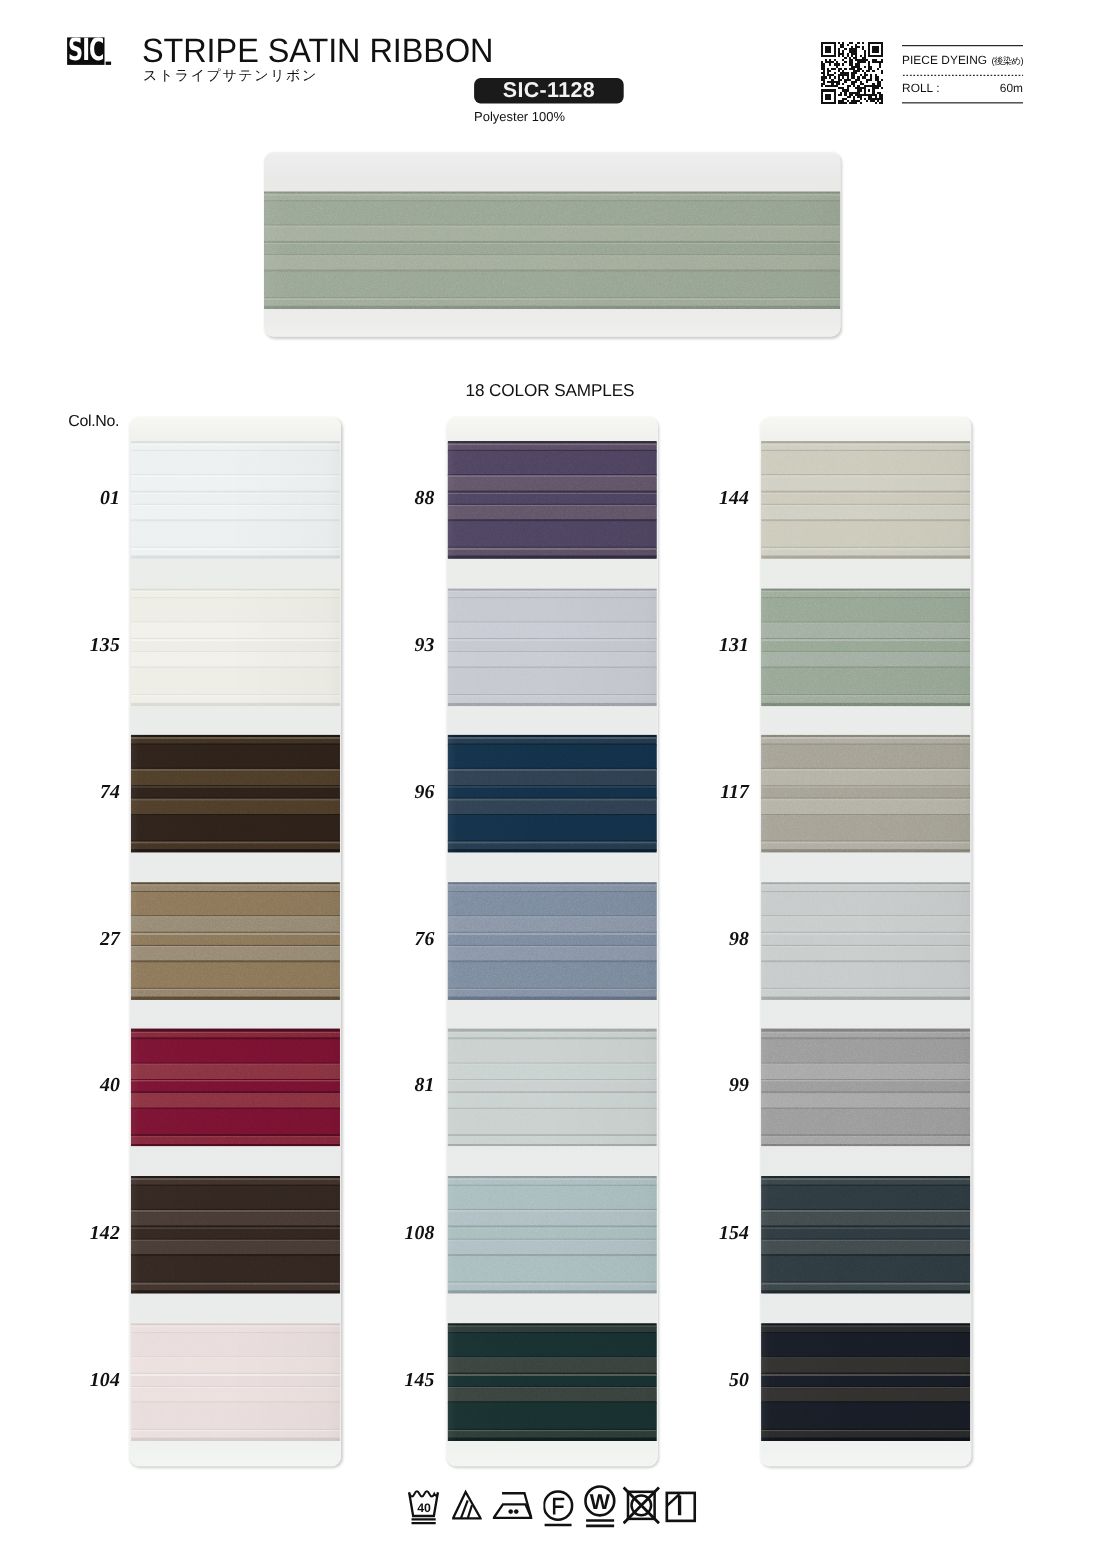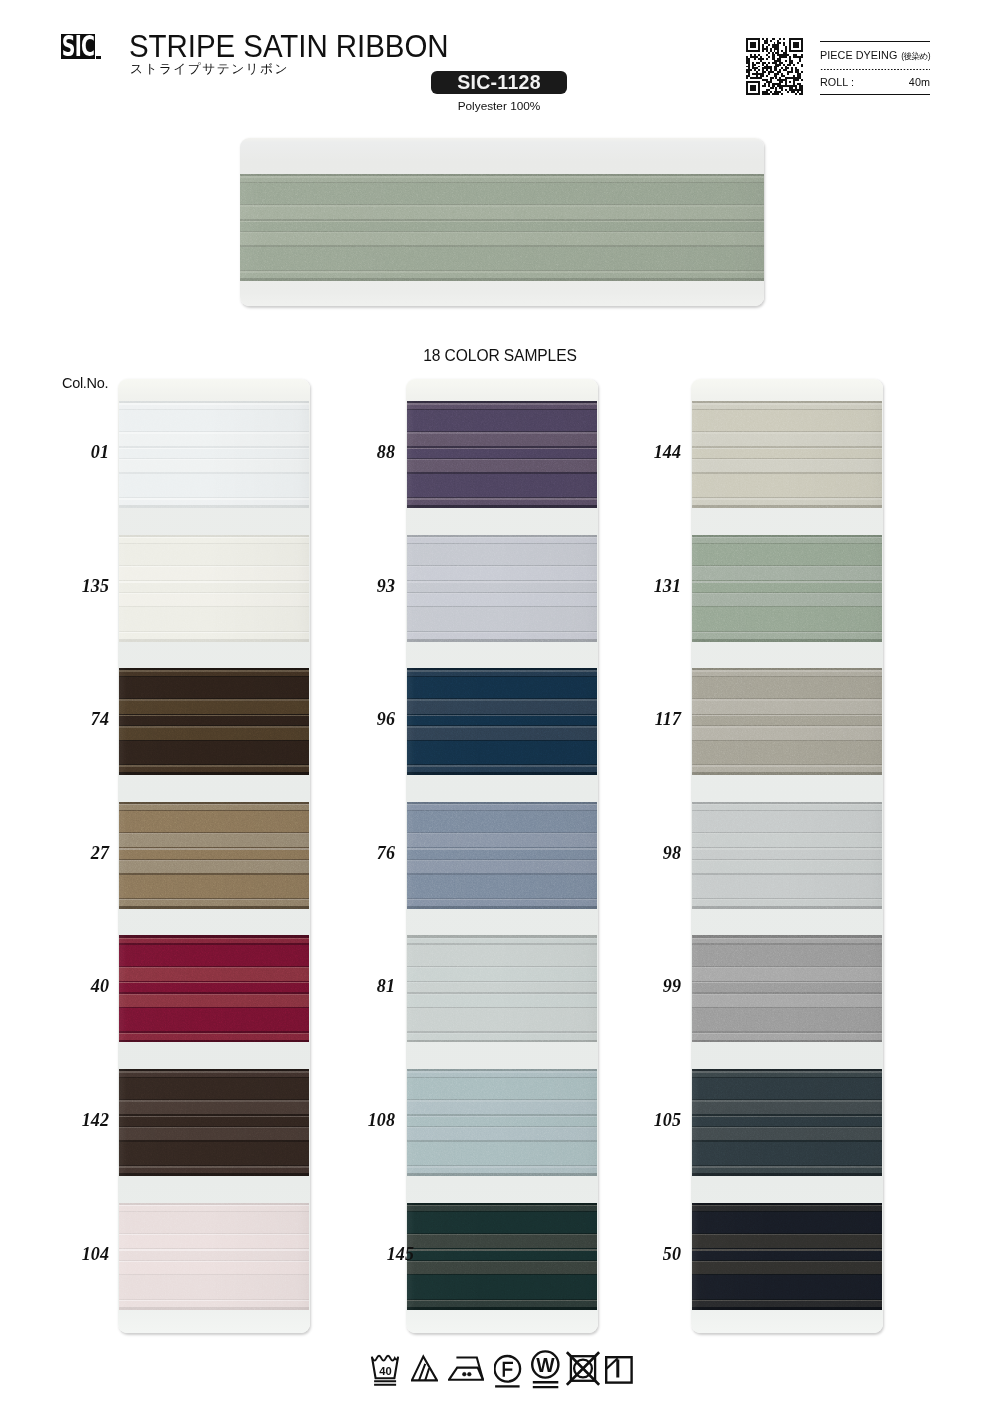--- a/index.html
+++ b/index.html
@@ -23,21 +23,21 @@
          font-weight:400;line-height:33px;color:#111;
          transform:scaleY(1.04);transform-origin:left top;}
   #title-jp{left:130px;top:62px;font-size:12.8px;letter-spacing:1.35px;
             line-height:13px;color:#111;}
 
   #code-badge{left:431px;top:71px;width:136px;height:23px;border-radius:6px;
               background:#1a1a1a;display:flex;align-items:center;
               justify-content:center;}
   #code-text{color:#f2f2f2;font-weight:bold;font-size:19.5px;letter-spacing:0.3px;
              line-height:1;}
-  #composition{left:431px;top:99px;width:136px;text-align:center;
+  #composition{left:431px;top:99px;width:136px;text-align:left;
                font-size:11.8px;color:#111;letter-spacing:0px;}
 
   
   #qr{left:746px;top:38px;width:57px;height:57px;}
   #spec{left:820px;top:41px;width:110px;}
   #spec .rule{height:0;border-top:1.6px solid #111;}
   #spec .dots{height:1.6px;margin-top:1px;
       background-image:radial-gradient(circle,#111 42%,transparent 44%);
       background-size:3.2px 1.6px;background-repeat:repeat-x;}
   #spec .row{display:flex;align-items:baseline;justify-content:space-between;
@@ -103,21 +103,21 @@
 
 <div class="abs" id="spec">
   <div class="rule"></div>
   <div class="row r1">
     <span>PIECE DYEING</span>
     <span class="jp">(後染め)</span>
   </div>
   <div class="dots"></div>
   <div class="row r2">
     <span>ROLL :</span>
-    <span>40m</span>
+    <span>60m</span>
   </div>
   <div class="rule"></div>
 </div>
 
 <div class="abs card" id="main-card">
   <div class="card-inner"></div>
   <div class="ribbon" id="main-ribbon">
     <div class="bands">
         <div class="b" style="top:0;height:100%;background:rgb(153,166,147)"></div>
         <div class="b" style="top:0.000%;height:2.350%;background:rgb(131,142,126)"></div>
@@ -674,21 +674,21 @@
           <div class="b" style="top:0;height:100%;background:linear-gradient(90deg,rgba(255,255,255,.055) 0%,rgba(255,255,255,.012) 4%,rgba(0,0,0,0) 45%,rgba(0,0,0,.018) 94%,rgba(0,0,0,.04) 100%)"></div>
         </div>
       </div>
     </div>
     <div class="sw-label" style="left:335px;top:443.0px"><span>88</span></div>
     <div class="sw-label" style="left:335px;top:576.6px"><span>93</span></div>
     <div class="sw-label" style="left:335px;top:710.2px"><span>96</span></div>
     <div class="sw-label" style="left:335px;top:843.8px"><span>76</span></div>
     <div class="sw-label" style="left:335px;top:977.4px"><span>81</span></div>
     <div class="sw-label" style="left:335px;top:1111.0px"><span>108</span></div>
-    <div class="sw-label" style="left:354px;top:1244.6px"><span>145</span></div>
+    <div class="sw-label" style="left:335px;top:1244.6px"><span>145</span></div>
     <div class="abs card sw-card" style="left:691px">
       <div class="card-inner"></div>
       <div class="ribbon" style="top:22.0px;height:107px;left:1px;right:1px">
         <div class="bands">
           <div class="b" style="top:0;height:100%;background:rgb(207,205,188)"></div>
           <div class="b" style="top:0.000%;height:2.350%;background:rgb(166,164,150)"></div>
           <div class="b" style="top:2.000%;height:1.750%;background:rgb(217,216,205)"></div>
           <div class="b" style="top:3.400%;height:4.350%;background:rgb(209,208,194)"></div>
           <div class="b" style="top:7.400%;height:1.550%;background:rgb(178,176,162)"></div>
           <div class="b" style="top:8.600%;height:19.950%;background:rgb(207,205,188)"></div>
@@ -935,21 +935,21 @@
           <div class="b ribbon-darken" style="top:0;height:100%;background:rgba(0,0,0,0.035)"></div>
           <div class="b" style="top:0;height:100%;background:linear-gradient(90deg,rgba(255,255,255,.055) 0%,rgba(255,255,255,.012) 4%,rgba(0,0,0,0) 45%,rgba(0,0,0,.018) 94%,rgba(0,0,0,.04) 100%)"></div>
         </div>
       </div>
     </div>
     <div class="sw-label" style="left:621px;top:443.0px"><span>144</span></div>
     <div class="sw-label" style="left:621px;top:576.6px"><span>131</span></div>
     <div class="sw-label" style="left:621px;top:710.2px"><span>117</span></div>
     <div class="sw-label" style="left:621px;top:843.8px"><span>98</span></div>
     <div class="sw-label" style="left:621px;top:977.4px"><span>99</span></div>
-    <div class="sw-label" style="left:621px;top:1111.0px"><span>105</span></div>
+    <div class="sw-label" style="left:621px;top:1111.0px"><span>154</span></div>
     <div class="sw-label" style="left:621px;top:1244.6px"><span>50</span></div>
   </div>
 
 <div class="abs" id="care">
     <div style="position:relative;width:262px;height:44px;">
       <div style="position:absolute;left:-1.5px;top:0">
         <svg width="31" height="44" viewBox="0 0 31 44" style="display:block;margin-top:0px" fill="none" stroke="#111" stroke-width="2.1" stroke-linecap="butt" stroke-linejoin="miter">
           <path d="M1.9 8.6 L5.6 30.2 H24.4 L28.1 8.6"></path>
           <path d="M2.3 10.1 Q4.55 14.9 6.8 10.1 T11.3 10.1 T15.8 10.1 T20.3 10.1 T24.8 10.1 Q26.4 13.0 27.7 10.4" stroke-width="1.95"></path>
           <path d="M4.1 33.2 H26.1 M4.1 36.7 H26.1" stroke-width="2.05"></path>

